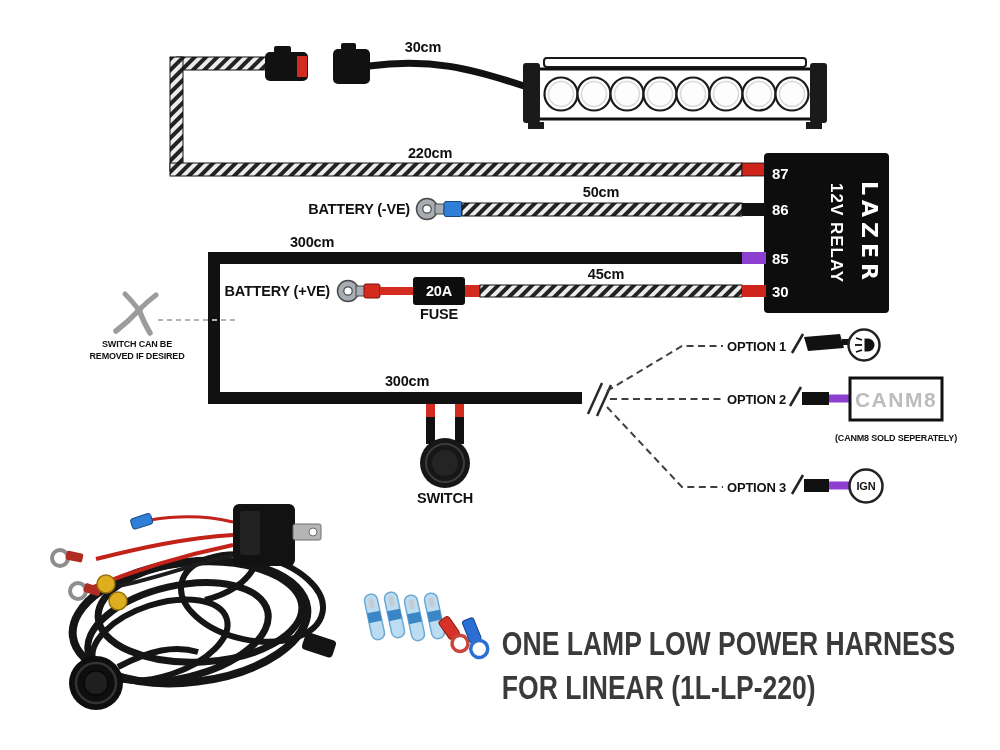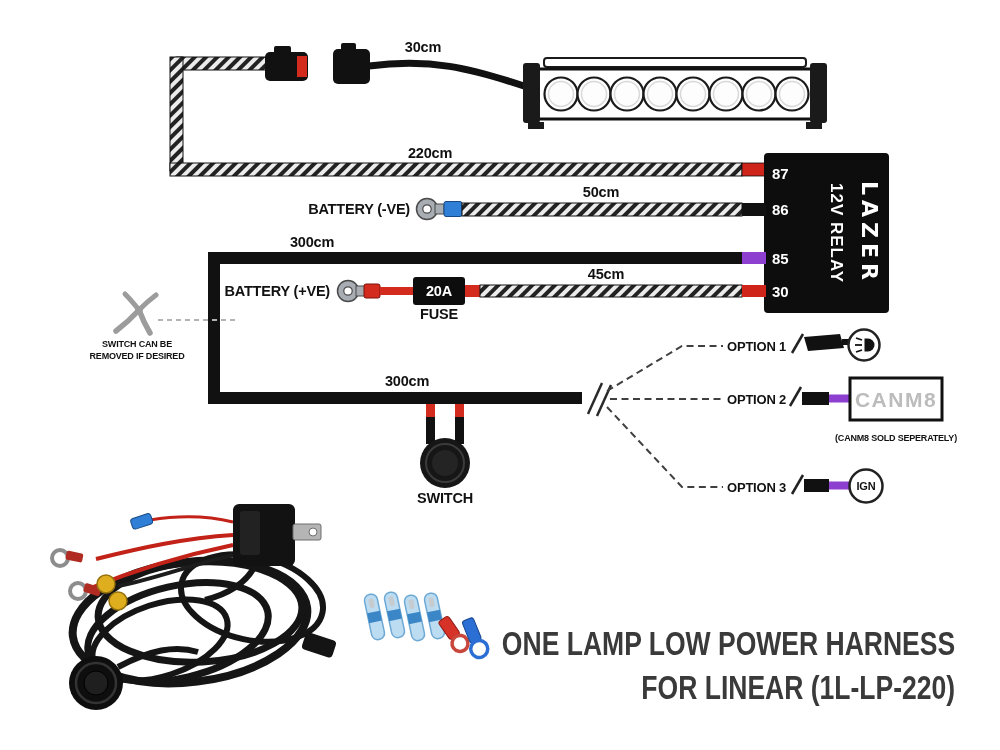--- a/index.html
+++ b/index.html
@@ -9,21 +9,21 @@
   svg text{font-family:"Liberation Sans",sans-serif;font-weight:700;fill:#111;letter-spacing:-0.2px;}
   .t14{font-size:14.5px;}
   .t13{font-size:13px;}
   .t11{font-size:11px;}
   .t9{font-size:9px;}
   .t15{font-size:15px;}
   .tw{fill:#ffffff;}
   .tgray{fill:#bcbcbc;letter-spacing:1.5px;font-size:21px;}
   .trelay{font-size:17px;letter-spacing:1px;}
   .tbrand{font-size:22px;letter-spacing:5px;font-family:"DejaVu Sans",sans-serif;}
-  .title-block{position:absolute;right:45px;top:622px;text-align:right;}
+  .title-block{position:absolute;right:45px;top:622px;}
   .title-line{font-weight:700;font-size:34px;line-height:1.28;color:#3a3a3a;
               transform:scaleX(0.78);transform-origin:100% 50%;white-space:nowrap;}
 </style>
 </head>
 <body>
 
 <div class="canvas">
 
 <svg width="1000" height="750" viewBox="0 0 1000 750">
   <defs>

